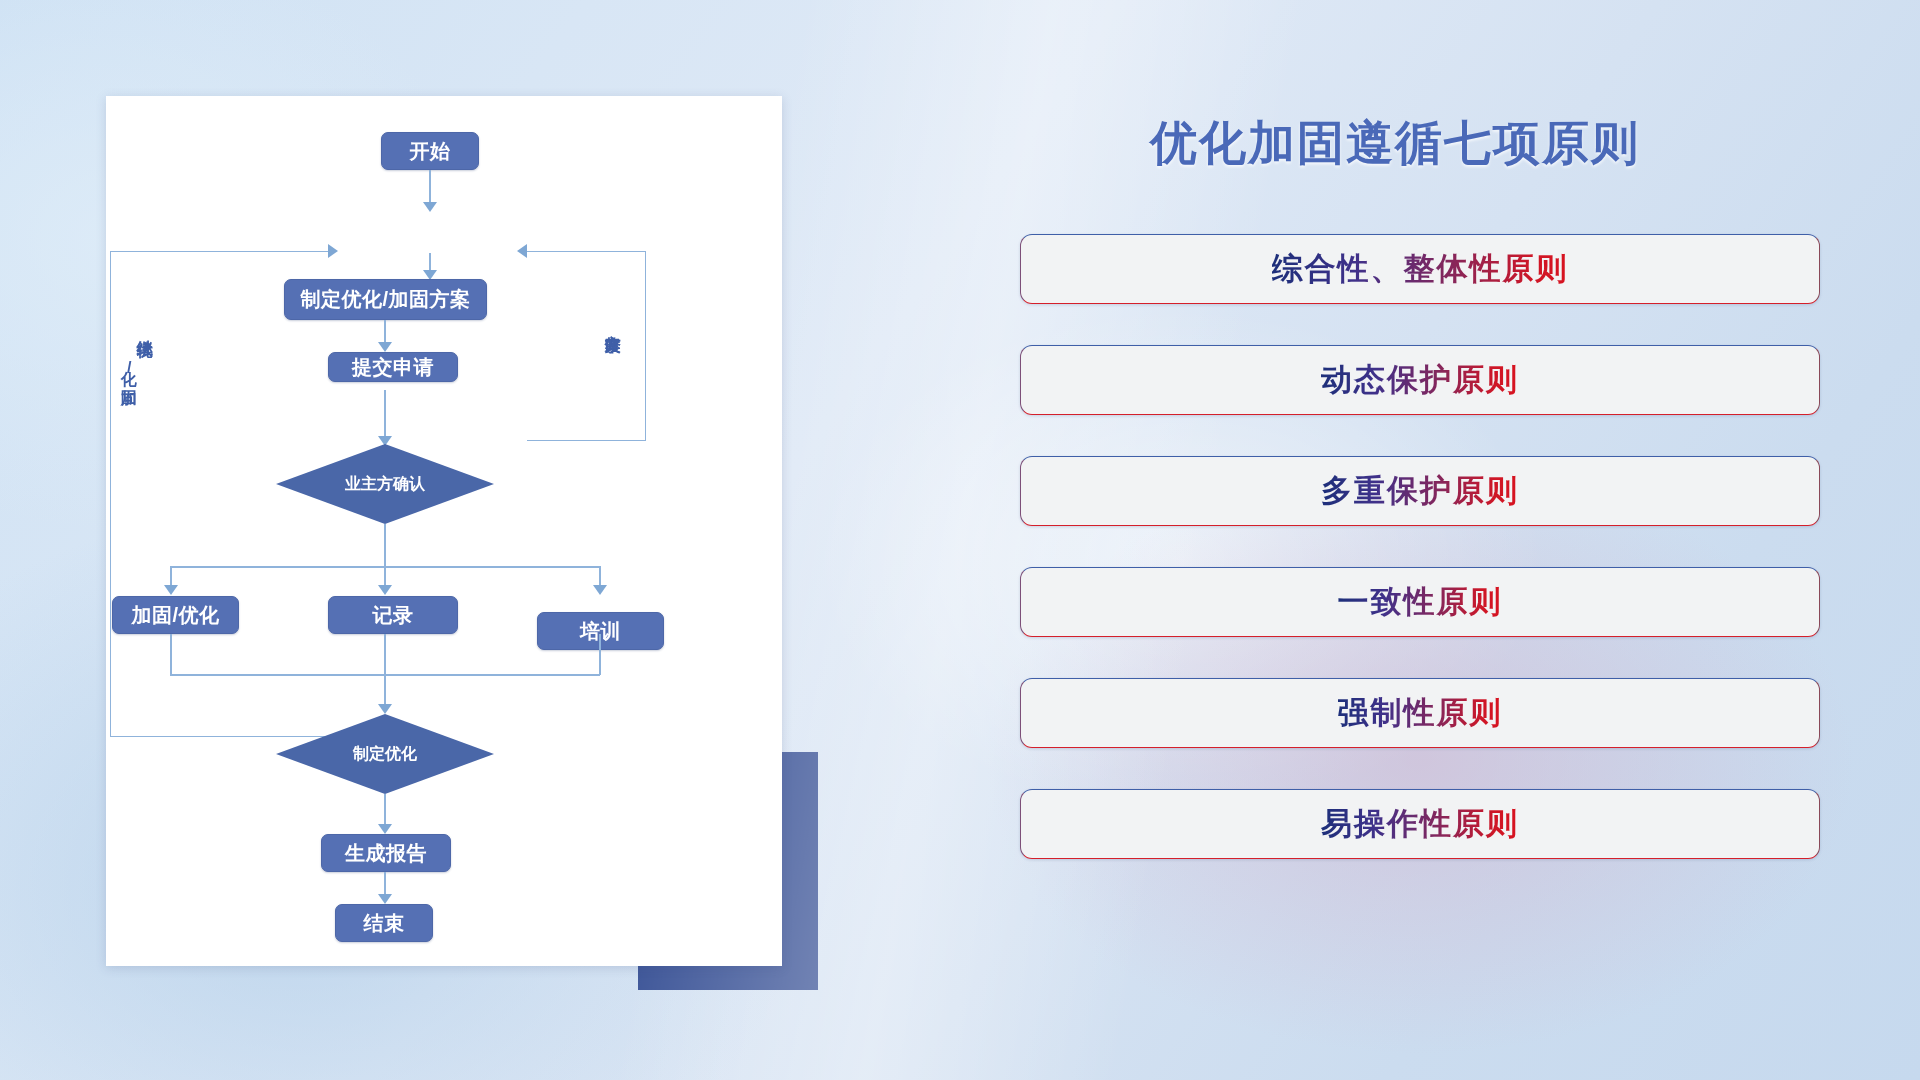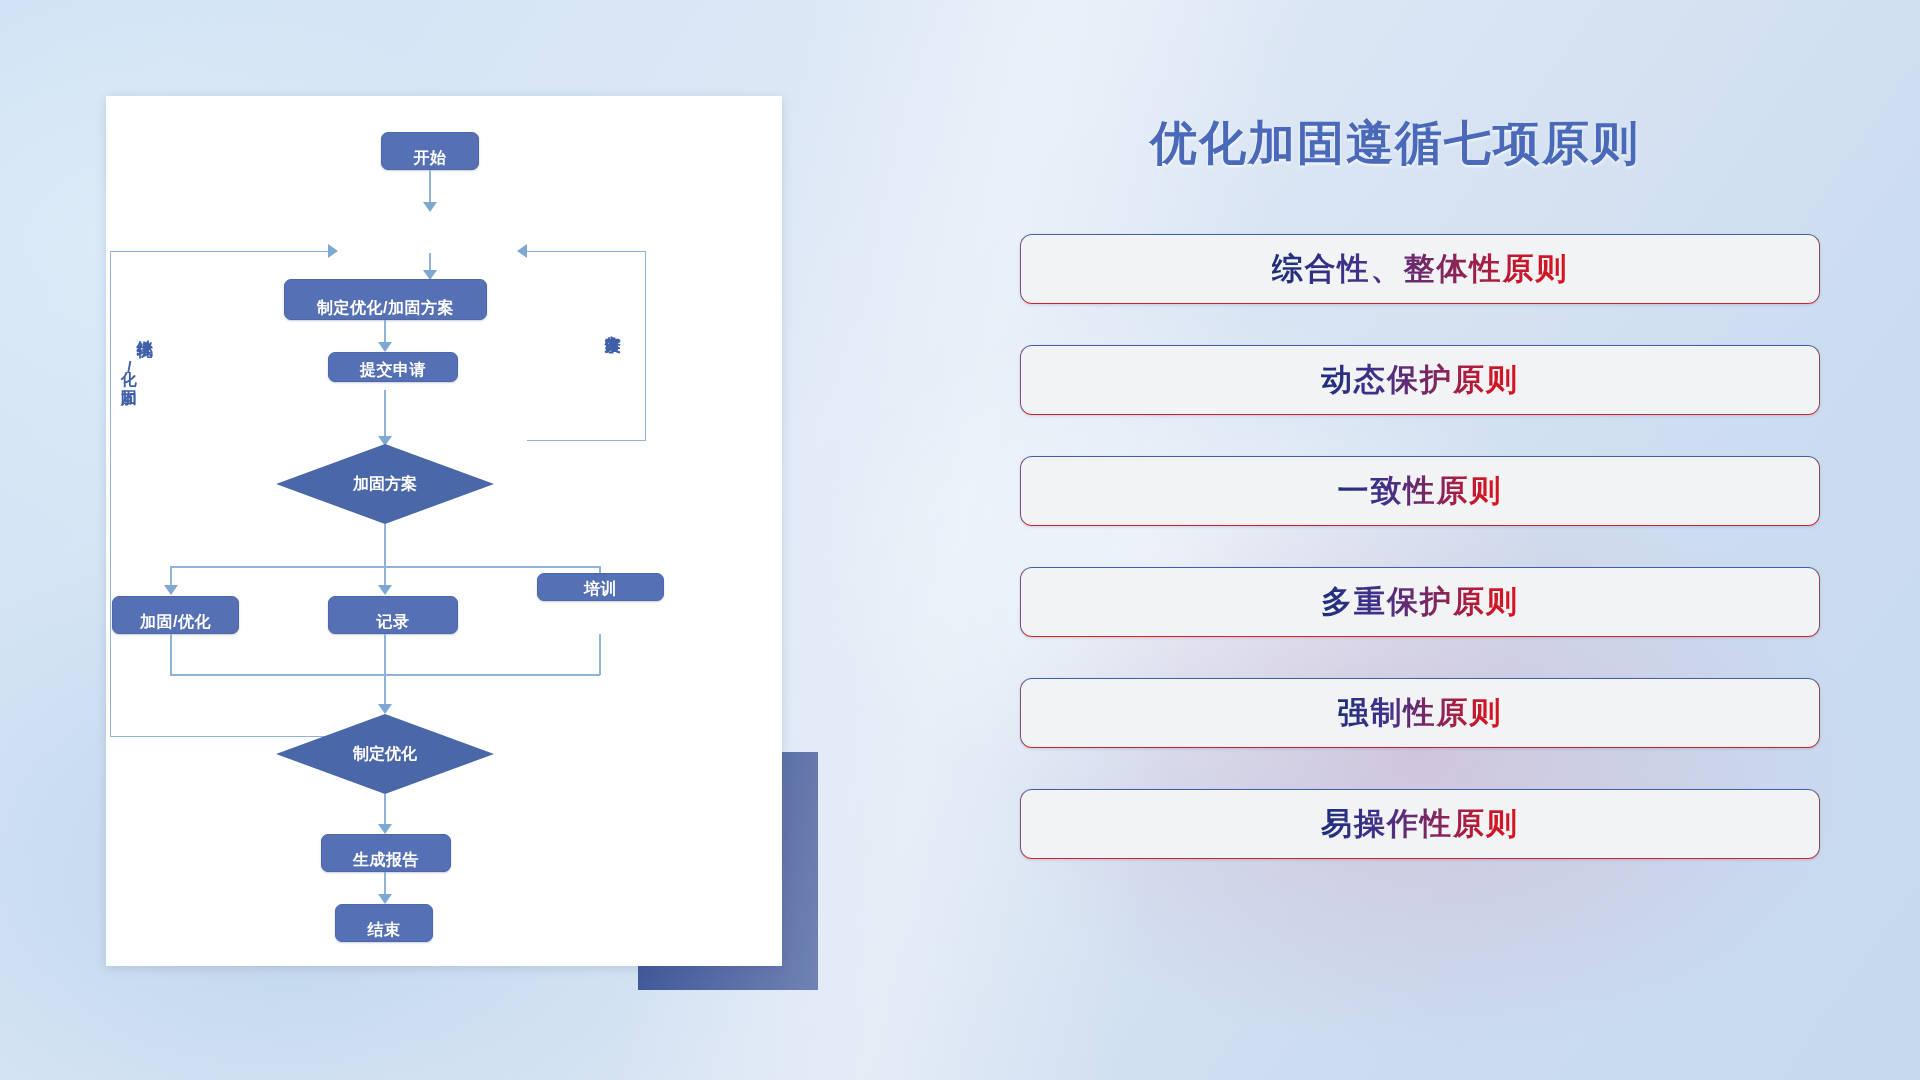--- a/index.html
+++ b/index.html
@@ -44,27 +44,27 @@
     width: 676px; height: 870px;
     background:#ffffff;
     box-shadow: 0 2px 10px rgba(60,80,130,0.18);
     z-index:2;
   }
   #flow-inner{ position:absolute; inset:0; }
 
   
   .node{
     position:absolute;
-    display:flex; align-items:flex-end; justify-content:center;
+    display:flex; align-items:center; justify-content:center;
     background:#5570b4;
     border:1px solid #4d67a8;
     border-radius:7px;
     color:#ffffff;
     font-weight:bold;
-    font-size:16px;
+    font-size:20px;
     letter-spacing:0.5px;
     white-space:nowrap;
     box-shadow: 0 1px 2px rgba(40,60,110,0.25);
   }
   
   .diamond{
     position:absolute;
     display:flex; align-items:center; justify-content:center;
     color:#ffffff;
     font-weight:bold;
@@ -190,41 +190,41 @@
 
       <div class="node" style="left:222px; top:256px; width:130px; height:30px;">
         <span>提交申请</span>
       </div>
 
       <div class="ln lnv" style="left:278px; top:294px; height:55px;"></div>
       <div class="arw arw-d" style="left:272px; top:340px;"></div>
 
       <div class="diamond" style="left:170px; top:348px; width:218px; height:80px;">
         <span class="dia-shape"></span>
-        <span class="dia-label">加固方案</span>
+        <span class="dia-label">业主方确认</span>
       </div>
 
       <div class="ln lnv" style="left:278px; top:428px; height:42px;"></div>
       <div class="ln lnh" style="left:64px; top:470px; width:430px;"></div>
       <div class="ln lnv" style="left:64px; top:470px; height:25px;"></div>
       <div class="ln lnv" style="left:278px; top:470px; height:25px;"></div>
       <div class="ln lnv" style="left:493px; top:470px; height:25px;"></div>
       <div class="arw arw-d" style="left:58px; top:489px;"></div>
       <div class="arw arw-d" style="left:272px; top:489px;"></div>
       <div class="arw arw-d" style="left:487px; top:489px;"></div>
 
       <div class="node" style="left:6px; top:500px; width:127px; height:38px;">
         <span>加固/优化</span>
       </div>
 
       <div class="node" style="left:222px; top:500px; width:130px; height:38px;">
         <span>记录</span>
       </div>
 
-      <div class="node" style="left:431px; top:477px; width:127px; height:28px;">
+      <div class="node" style="left:431px; top:516px; width:127px; height:38px;">
         <span>培训</span>
       </div>
 
       <div class="ln lnv" style="left:64px; top:538px; height:41px;"></div>
       <div class="ln lnv" style="left:278px; top:538px; height:41px;"></div>
       <div class="ln lnv" style="left:493px; top:538px; height:41px;"></div>
       <div class="ln lnh" style="left:64px; top:578px; width:430px;"></div>
       <div class="ln lnv" style="left:278px; top:578px; height:38px;"></div>
       <div class="arw arw-d" style="left:272px; top:608px;"></div>
 
@@ -264,25 +264,25 @@
 
       <div class="p-item">
         <span class="p-label">综合性、整体性原则</span>
       </div>
 
       <div class="p-item">
         <span class="p-label">动态保护原则</span>
       </div>
 
       <div class="p-item">
+        <span class="p-label">多重保护原则</span>
+      </div>
+
+      <div class="p-item">
         <span class="p-label">一致性原则</span>
-      </div>
-
-      <div class="p-item">
-        <span class="p-label">多重保护原则</span>
       </div>
 
       <div class="p-item">
         <span class="p-label">强制性原则</span>
       </div>
 
       <div class="p-item">
         <span class="p-label">易操作性原则</span>
       </div>
 

